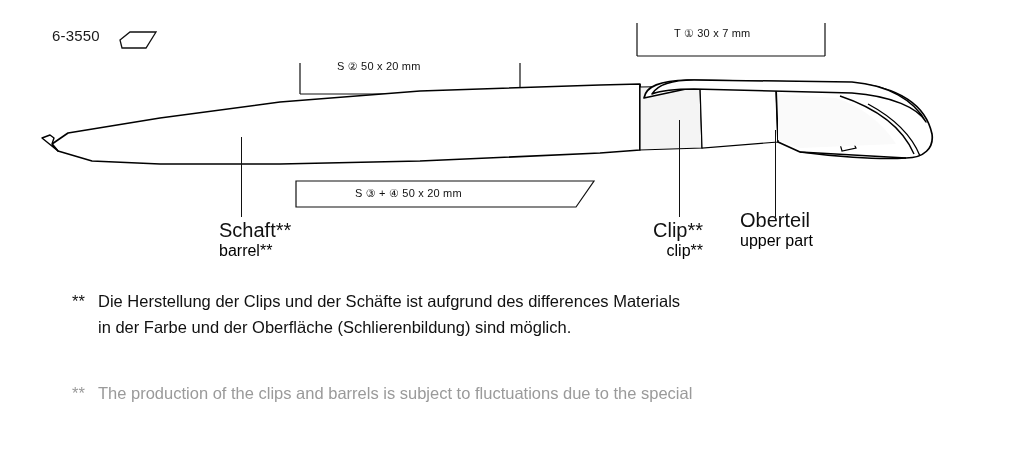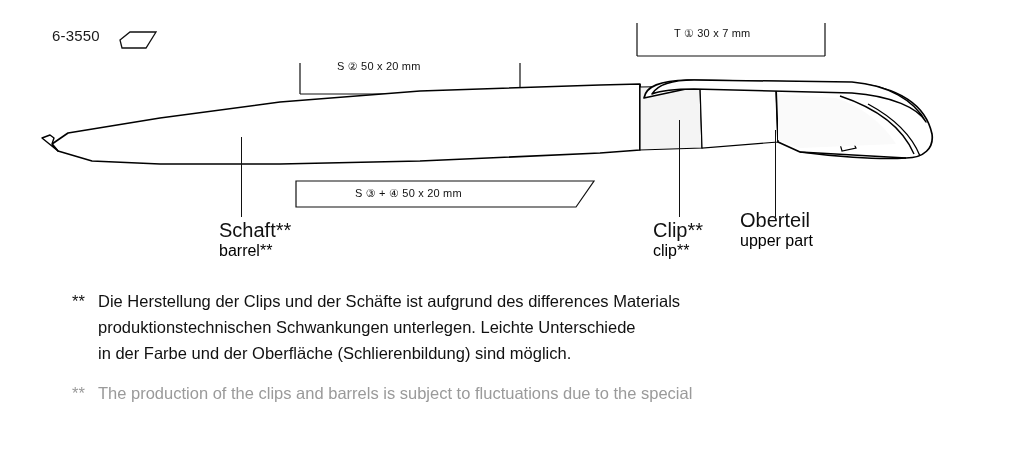--- a/index.html
+++ b/index.html
@@ -128,36 +128,35 @@
 
   <div class="abs leader" style="left:241px; top:137px; height:80px;"></div>
   <div class="abs leader" style="left:679px; top:120px; height:97px;"></div>
   <div class="abs leader" style="left:775px; top:130px; height:87px;"></div>
 
   <div class="abs" style="left:219px; top:219px;">
     <div class="part-name">Schaft**</div>
     <div class="part-name-en">barrel**</div>
   </div>
 
-  <div class="abs" style="left:653px; top:219px;">
+  <div class="abs" style="left:653px; top:219px;text-align:right;">
     <div class="part-name">Clip**</div>
     <div class="part-name-en">clip**</div>
   </div>
 
   <div class="abs" style="left:740px; top:209px;">
     <div class="part-name">Oberteil</div>
     <div class="part-name-en">upper part</div>
   </div>
 
   <div class="abs" style="left:72px; top:288px;">
     <div style="display:flex; align-items:flex-start;">
       <div class="note-de stars" style="width:26px;">**</div>
       <div>
         <div class="note-de">Die Herstellung der Clips und der Schäfte ist aufgrund des differences Materials</div>
-        <div class="note-de">produktionstechnischen Schwankungen unterlegen. Leichte Unterschiede</div>
         <div class="note-de">in der Farbe und der Oberfläche (Schlierenbildung) sind möglich.</div>
       </div>
     </div>
   </div>
 
   <div class="abs" style="left:72px; top:380px;">
     <div style="display:flex; align-items:flex-start;">
       <div class="note-en stars" style="width:26px;">**</div>
       <div>
         <div class="note-en">The production of the clips and barrels is subject to fluctuations due to the special</div>

